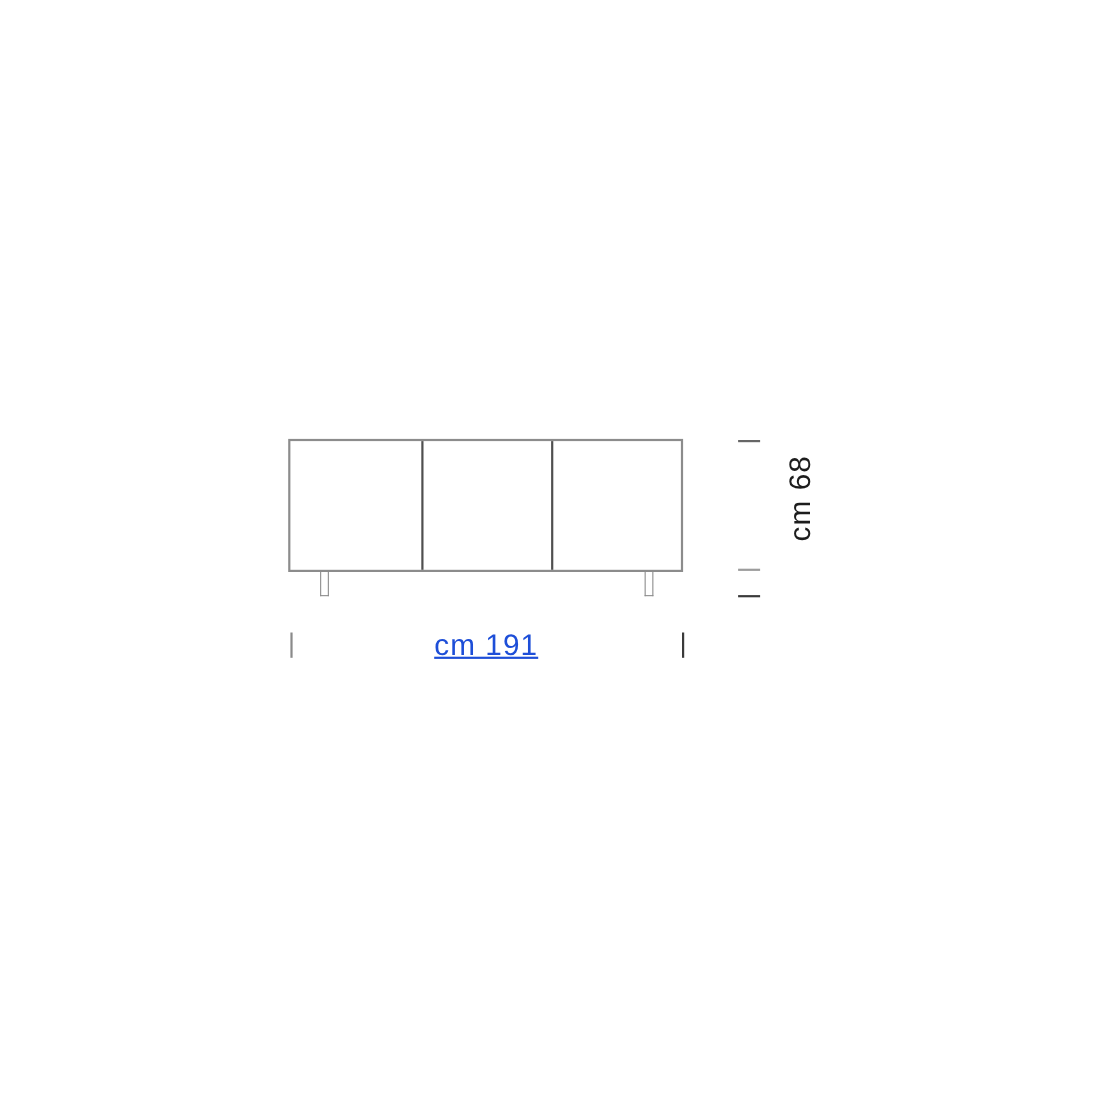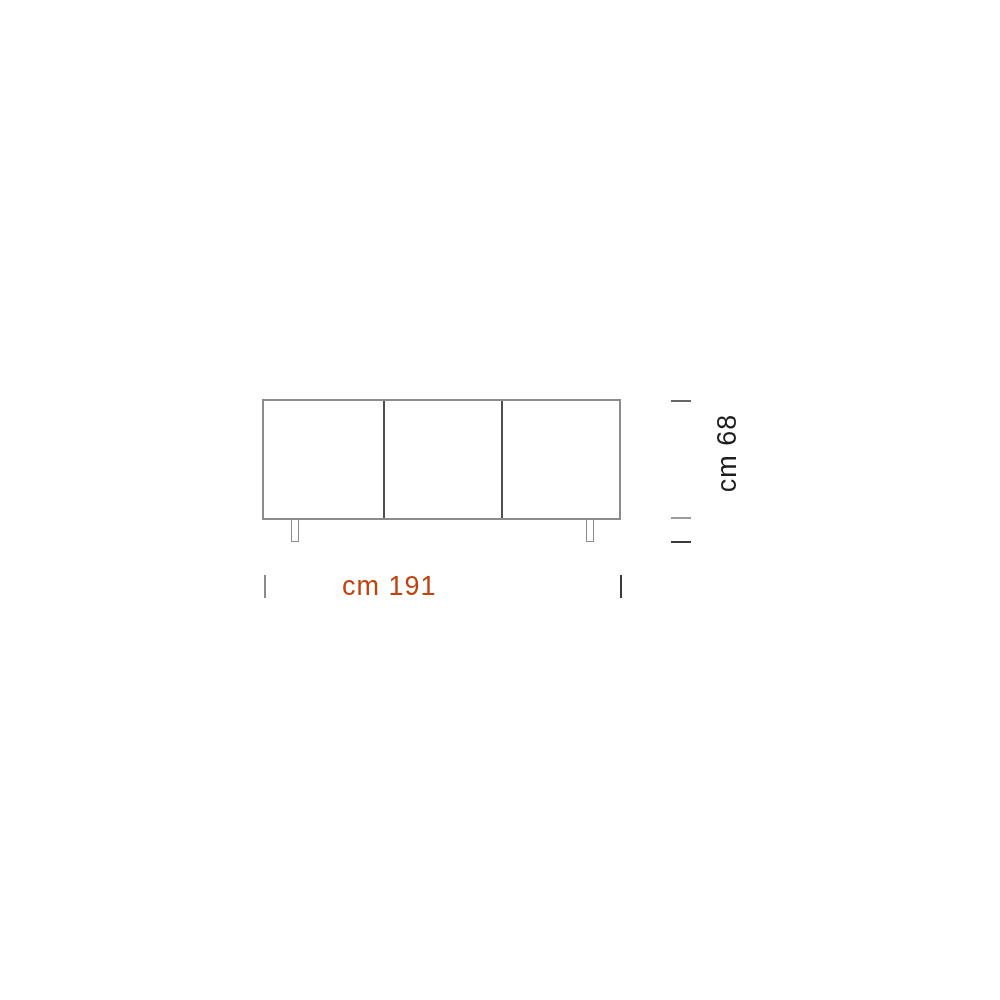--- a/index.html
+++ b/index.html
@@ -82,25 +82,27 @@
   }
   .vtick-left  { left: 264px; background: #8a8a8a; }
   .vtick-right { left: 620px; background: #3a3a3a; }
   .width-label {
     position: absolute;
     left: 342px;
     top: 572px;
     width: 200px;
     height: 28px;
     line-height: 28px;
+    text-align: center;
     font-size: 27px;
     font-weight: 300;
     letter-spacing: 1px;
-    color: #c2410c;
+    color: #1d4ed8;
     white-space: nowrap;
+    text-decoration: underline;
   }
 </style>
 </head>
 <body>
 
 <div class="canvas">
 
   <div class="cabinet">
     <div class="divider divider-1"></div>
     <div class="divider divider-2"></div>

